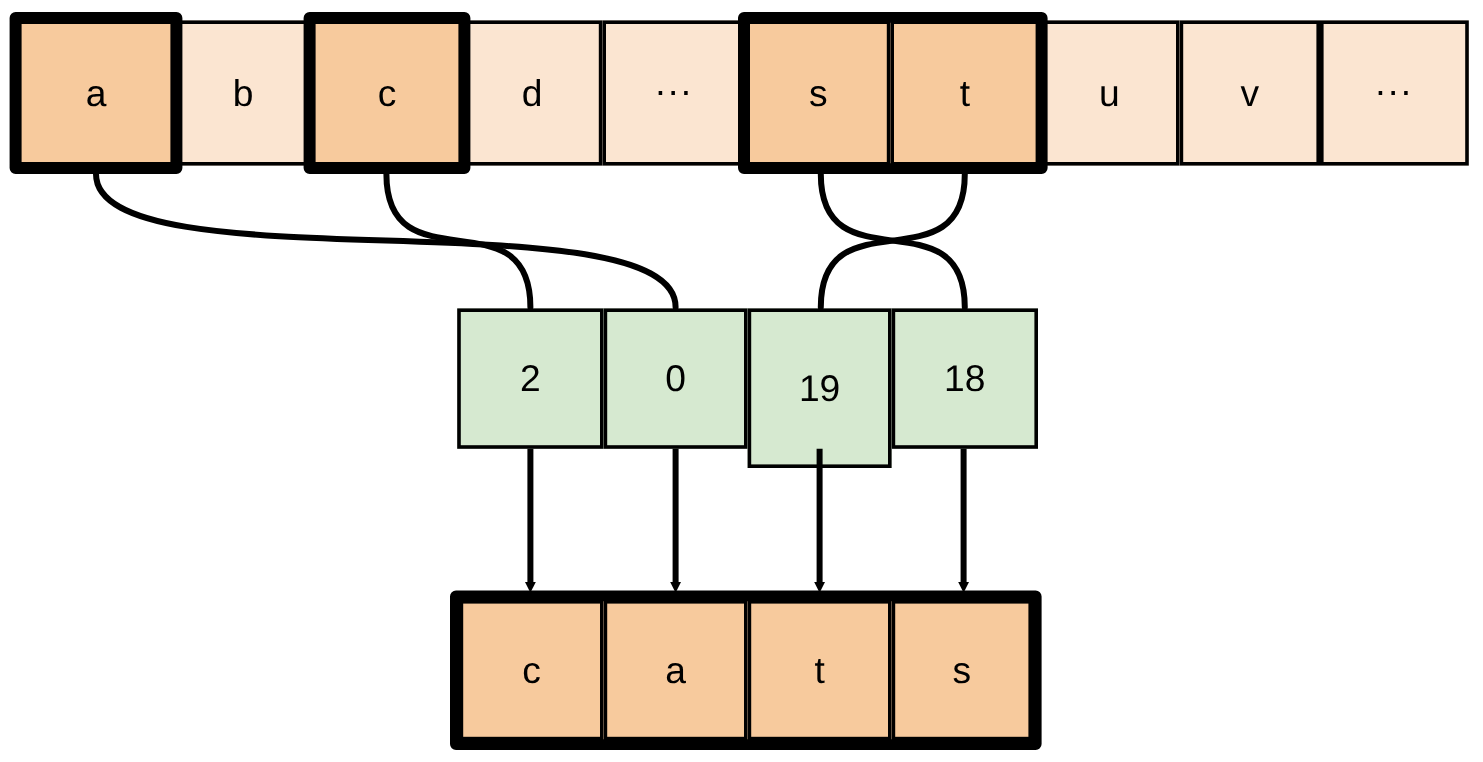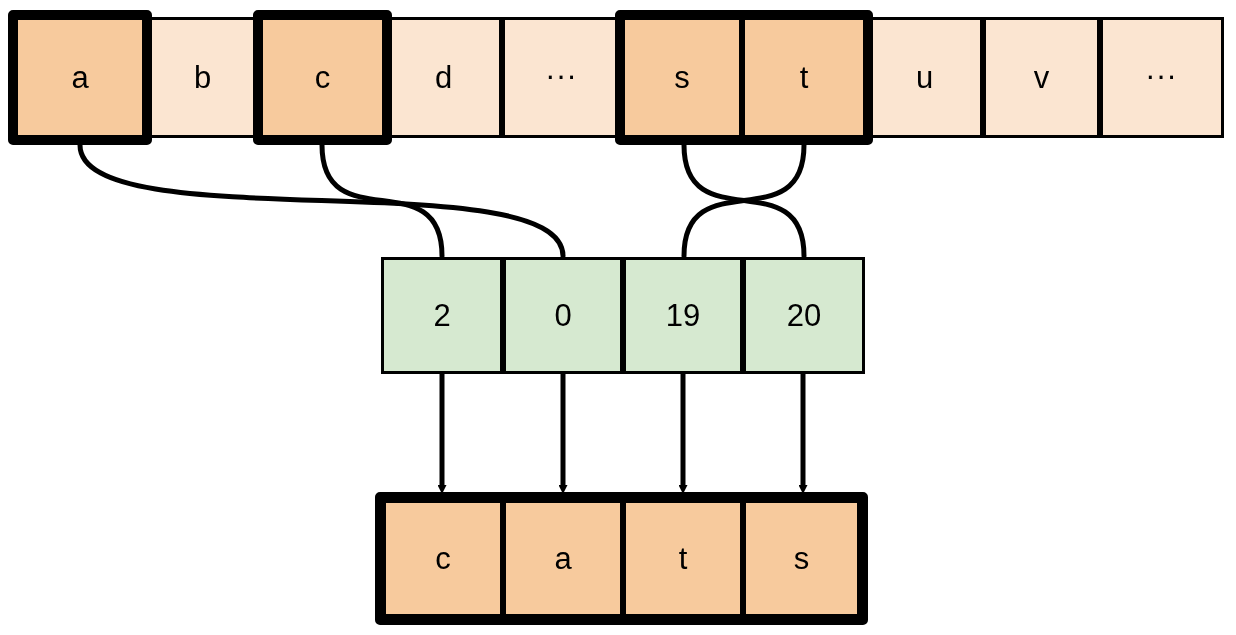--- a/index.html
+++ b/index.html
@@ -109,25 +109,25 @@
       <div class="group-box" style="left: 615px; top: 10px; width: 258px; height: 135px;"></div>
     </div>
 
   <div id="idx-cells">
       <div class="cell idx-cell" style="left: 381px; top: 257px; width: 122px; height: 117px;">
         <span>2</span>
       </div>
       <div class="cell idx-cell" style="left: 503px; top: 257px; width: 120px; height: 117px;">
         <span>0</span>
       </div>
-      <div class="cell idx-cell" style="left: 623px; top: 257px; width: 120px; height: 117px;">
+      <div class="cell idx-cell" style="left: 623px; top: 257px; width: 120px; height: 133px;">
         <span>19</span>
       </div>
       <div class="cell idx-cell" style="left: 743px; top: 257px; width: 122px; height: 117px;">
-        <span>20</span>
+        <span>18</span>
       </div>
     </div>
 
   <div id="out-cells">
       <div class="cell out-cell" style="left: 383px; top: 500px; width: 120px; height: 117px;">
         <span>c</span>
       </div>
       <div class="cell out-cell" style="left: 503px; top: 500px; width: 120px; height: 117px;">
         <span>a</span>
       </div>

